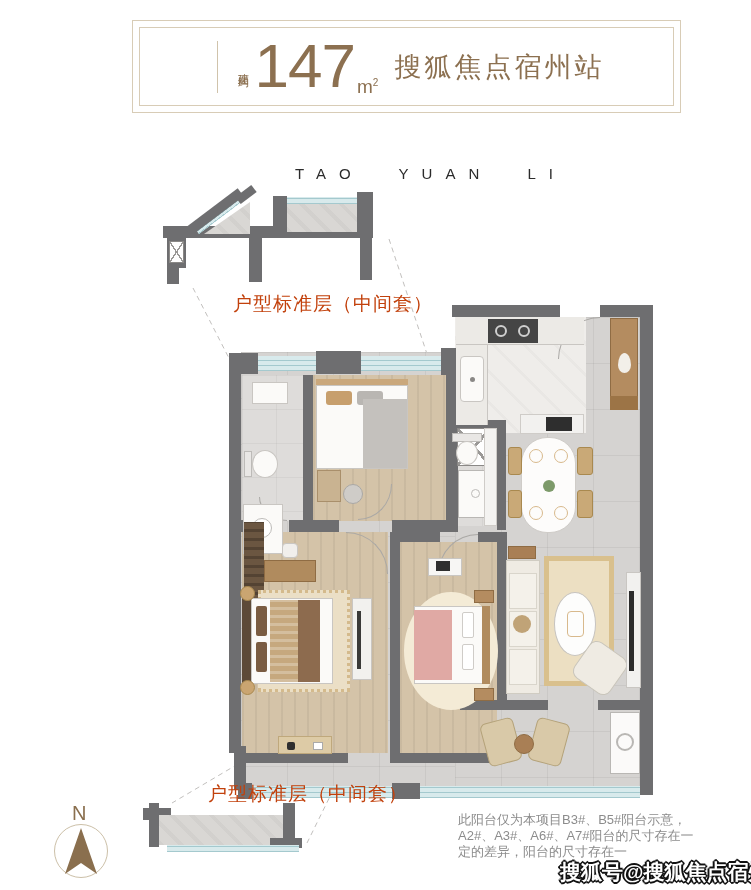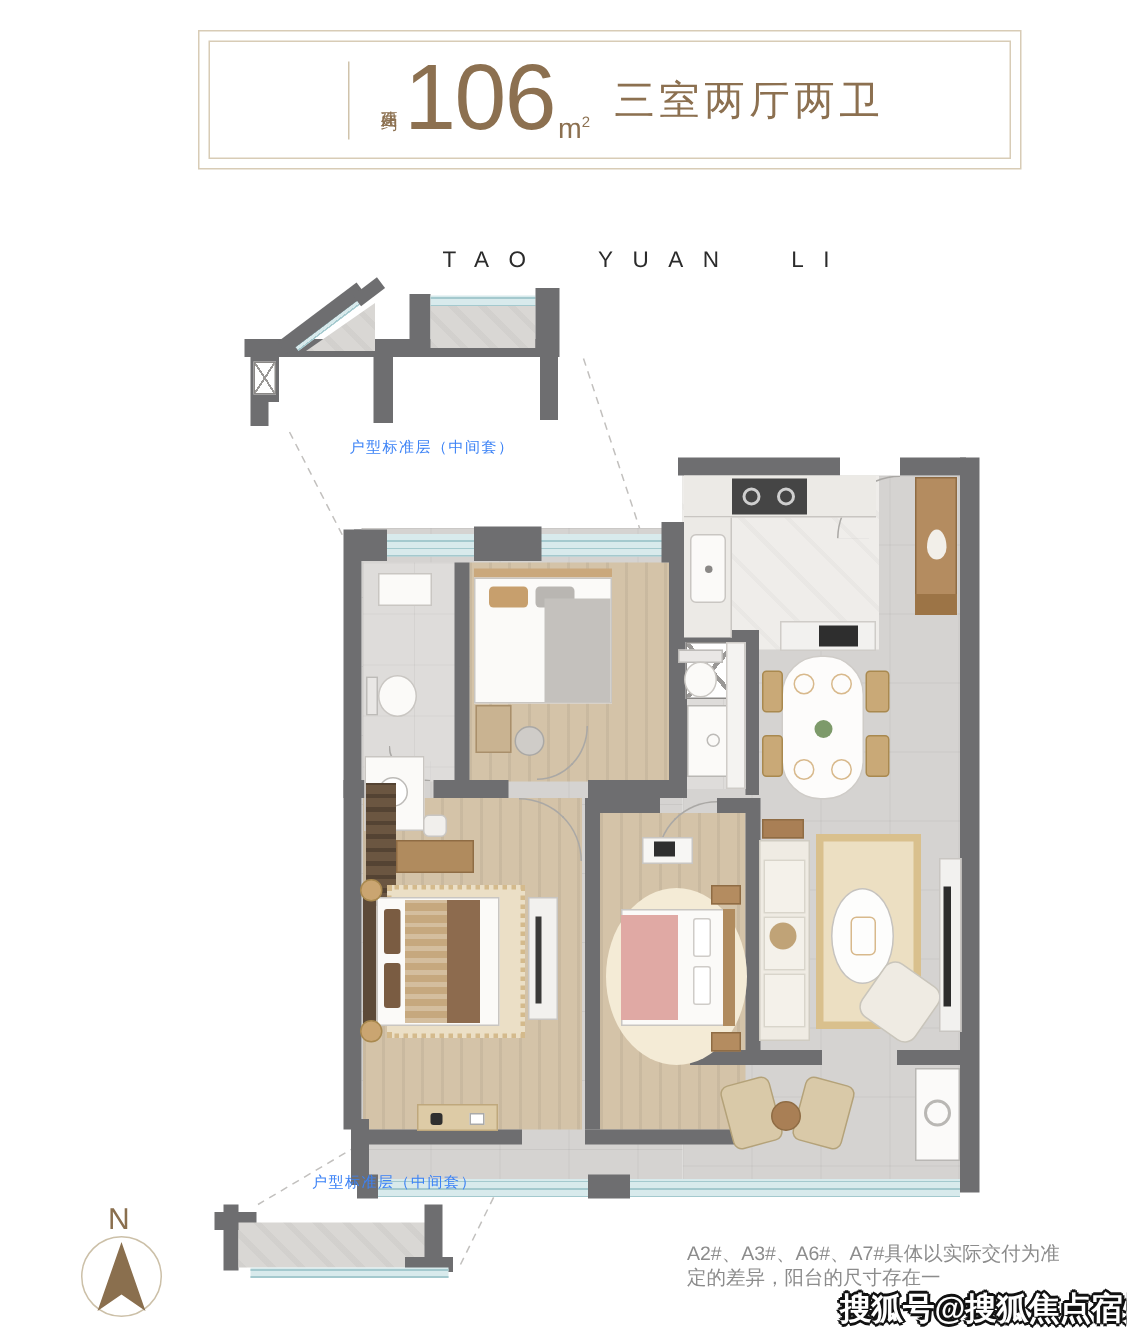--- a/index.html
+++ b/index.html
@@ -14,37 +14,37 @@
   .tile{background-color:#d5d3d1;background-image:linear-gradient(rgba(0,0,0,.05) 1px,transparent 1px),linear-gradient(90deg,rgba(0,0,0,.05) 1px,transparent 1px);background-size:46px 46px}
   .tile2{background-color:#dedcda;background-image:linear-gradient(rgba(0,0,0,.04) 1px,transparent 1px),linear-gradient(90deg,rgba(0,0,0,.04) 1px,transparent 1px);background-size:34px 34px}
   .wood{background-color:#d4c3a8;background-image:repeating-linear-gradient(90deg,rgba(0,0,0,.05) 0 2px,transparent 2px 13px)}
   .marble{background:#efedea;background-image:repeating-linear-gradient(45deg,rgba(0,0,0,.025) 0 3px,transparent 3px 22px)}
   .white{background:#fbfaf8;border:1px solid #c9c6c2}
   .wd{background:#b48c60}
   .wddk{background:#6b5641;background-image:repeating-linear-gradient(0deg,rgba(0,0,0,.22) 0 3px,transparent 3px 9px)}
   .xbox{background:#ffffff;border:1px solid #8a8886;background-image:linear-gradient(to top right,transparent 47%,#9a9896 47% 53%,transparent 53%),linear-gradient(to bottom right,transparent 47%,#9a9896 47% 53%,transparent 53%)}
   .arc{border:0 solid #aaa8a5}
   .hdr-txt{color:#8c7050}
-  .lbl{font-size:10px;color:#3b82f6;letter-spacing:1px;white-space:nowrap}
+  .lbl{font-size:19px;color:#c2410c;letter-spacing:1px;white-space:nowrap}
   .disc{font-size:13px;color:#8c8c8c;white-space:nowrap}
   .rug{border:5px solid #d9c08d;background:#ecdfc2}
 </style>
 </head>
 <body>
 
 <div id="page">
 
   <div class="a" style="left:132px;top:20px;width:549px;height:93px;border:1px solid #d8ccb6">
     <div class="a" style="left:6px;top:6px;right:6px;bottom:6px;border:1px solid #d8ccb6"></div>
     <div class="a" style="left:0;top:0;width:100%;height:100%;display:flex;align-items:center;justify-content:center">
       <span style="width:1px;height:52px;background:#d0c3ab;margin:0 18px 0 8px"></span>
       <span class="hdr-txt" style="writing-mode:vertical-lr;font-size:11px;letter-spacing:2px;margin-right:4px">建面约</span>
-      <span class="hdr-txt" style="font-size:62px;line-height:.95;letter-spacing:-1px">106</span>
+      <span class="hdr-txt" style="font-size:62px;line-height:.95;letter-spacing:-1px">147</span>
       <span style="align-self:flex-end;margin:0 0 16px 2px;color:#8c7050;font-size:19px;line-height:1"><span>m</span><sup style="font-size:10px">2</sup></span>
-      <span class="hdr-txt" style="font-size:27px;letter-spacing:3px;margin-left:16px">三室两厅两卫</span>
+      <span class="hdr-txt" style="font-size:27px;letter-spacing:3px;margin-left:16px">搜狐焦点宿州站</span>
     </div>
   </div>
 
   <div class="a" style="left:295px;top:165px;width:240px;text-align:center;font-size:15px;letter-spacing:13px;word-spacing:18px;color:#2b2b2b;white-space:nowrap">TAO YUAN LI</div>
 
   <svg class="a" width="751" height="890" style="left:0;top:0" viewBox="0 0 751 890">
     <line x1="193" y1="288" x2="233" y2="366" stroke="#c2c0be" stroke-width="1" stroke-dasharray="5 4"></line>
     <line x1="389" y1="239" x2="428" y2="357" stroke="#c2c0be" stroke-width="1" stroke-dasharray="5 4"></line>
     <line x1="238" y1="764" x2="172" y2="803" stroke="#c2c0be" stroke-width="1" stroke-dasharray="5 4"></line>
     <line x1="345" y1="766" x2="307" y2="843" stroke="#c2c0be" stroke-width="1" stroke-dasharray="5 4"></line>
@@ -223,18 +223,19 @@
   <div class="a wall" style="left:270px;top:838px;width:32px;height:10px"></div>
   <div class="a glass" style="left:167px;top:845px;width:132px;height:7px"></div>
 
   <div class="a" style="left:72px;top:802px;font-size:20px;color:#8a6f4e">N</div>
   <div class="a" style="left:54px;top:824px;width:54px;height:54px;border:1px solid #ccc0a8;border-radius:50%">
     <svg width="52" height="52" viewBox="0 0 52 52" style="position:absolute;left:0;top:0">
       <polygon points="26,3 10,49 26,38 42,49" fill="#8a6f4e"></polygon>
     </svg>
   </div>
 
-  <div class="a disc" style="left:458px;top:827px">A2#、A3#、A6#、A7#具体以实际交付为准</div>
+  <div class="a disc" style="left:458px;top:811px">此阳台仅为本项目B3#、B5#阳台示意，</div>
+  <div class="a disc" style="left:458px;top:827px">A2#、A3#、A6#、A7#阳台的尺寸存在一</div>
   <div class="a disc" style="left:458px;top:843px">定的差异，阳台的尺寸存在一</div>
 
   <div class="a" style="left:560px;top:858px;font-size:21px;font-weight:700;color:#ffffff;white-space:nowrap;letter-spacing:0;text-shadow:-2px 0 #111,2px 0 #111,0 -2px #111,0 2px #111,-1px -1px #111,1px 1px #111,-1px 1px #111,1px -1px #111">搜狐号@搜狐焦点宿州站</div>
 
 </div>
 
 </body></html>

